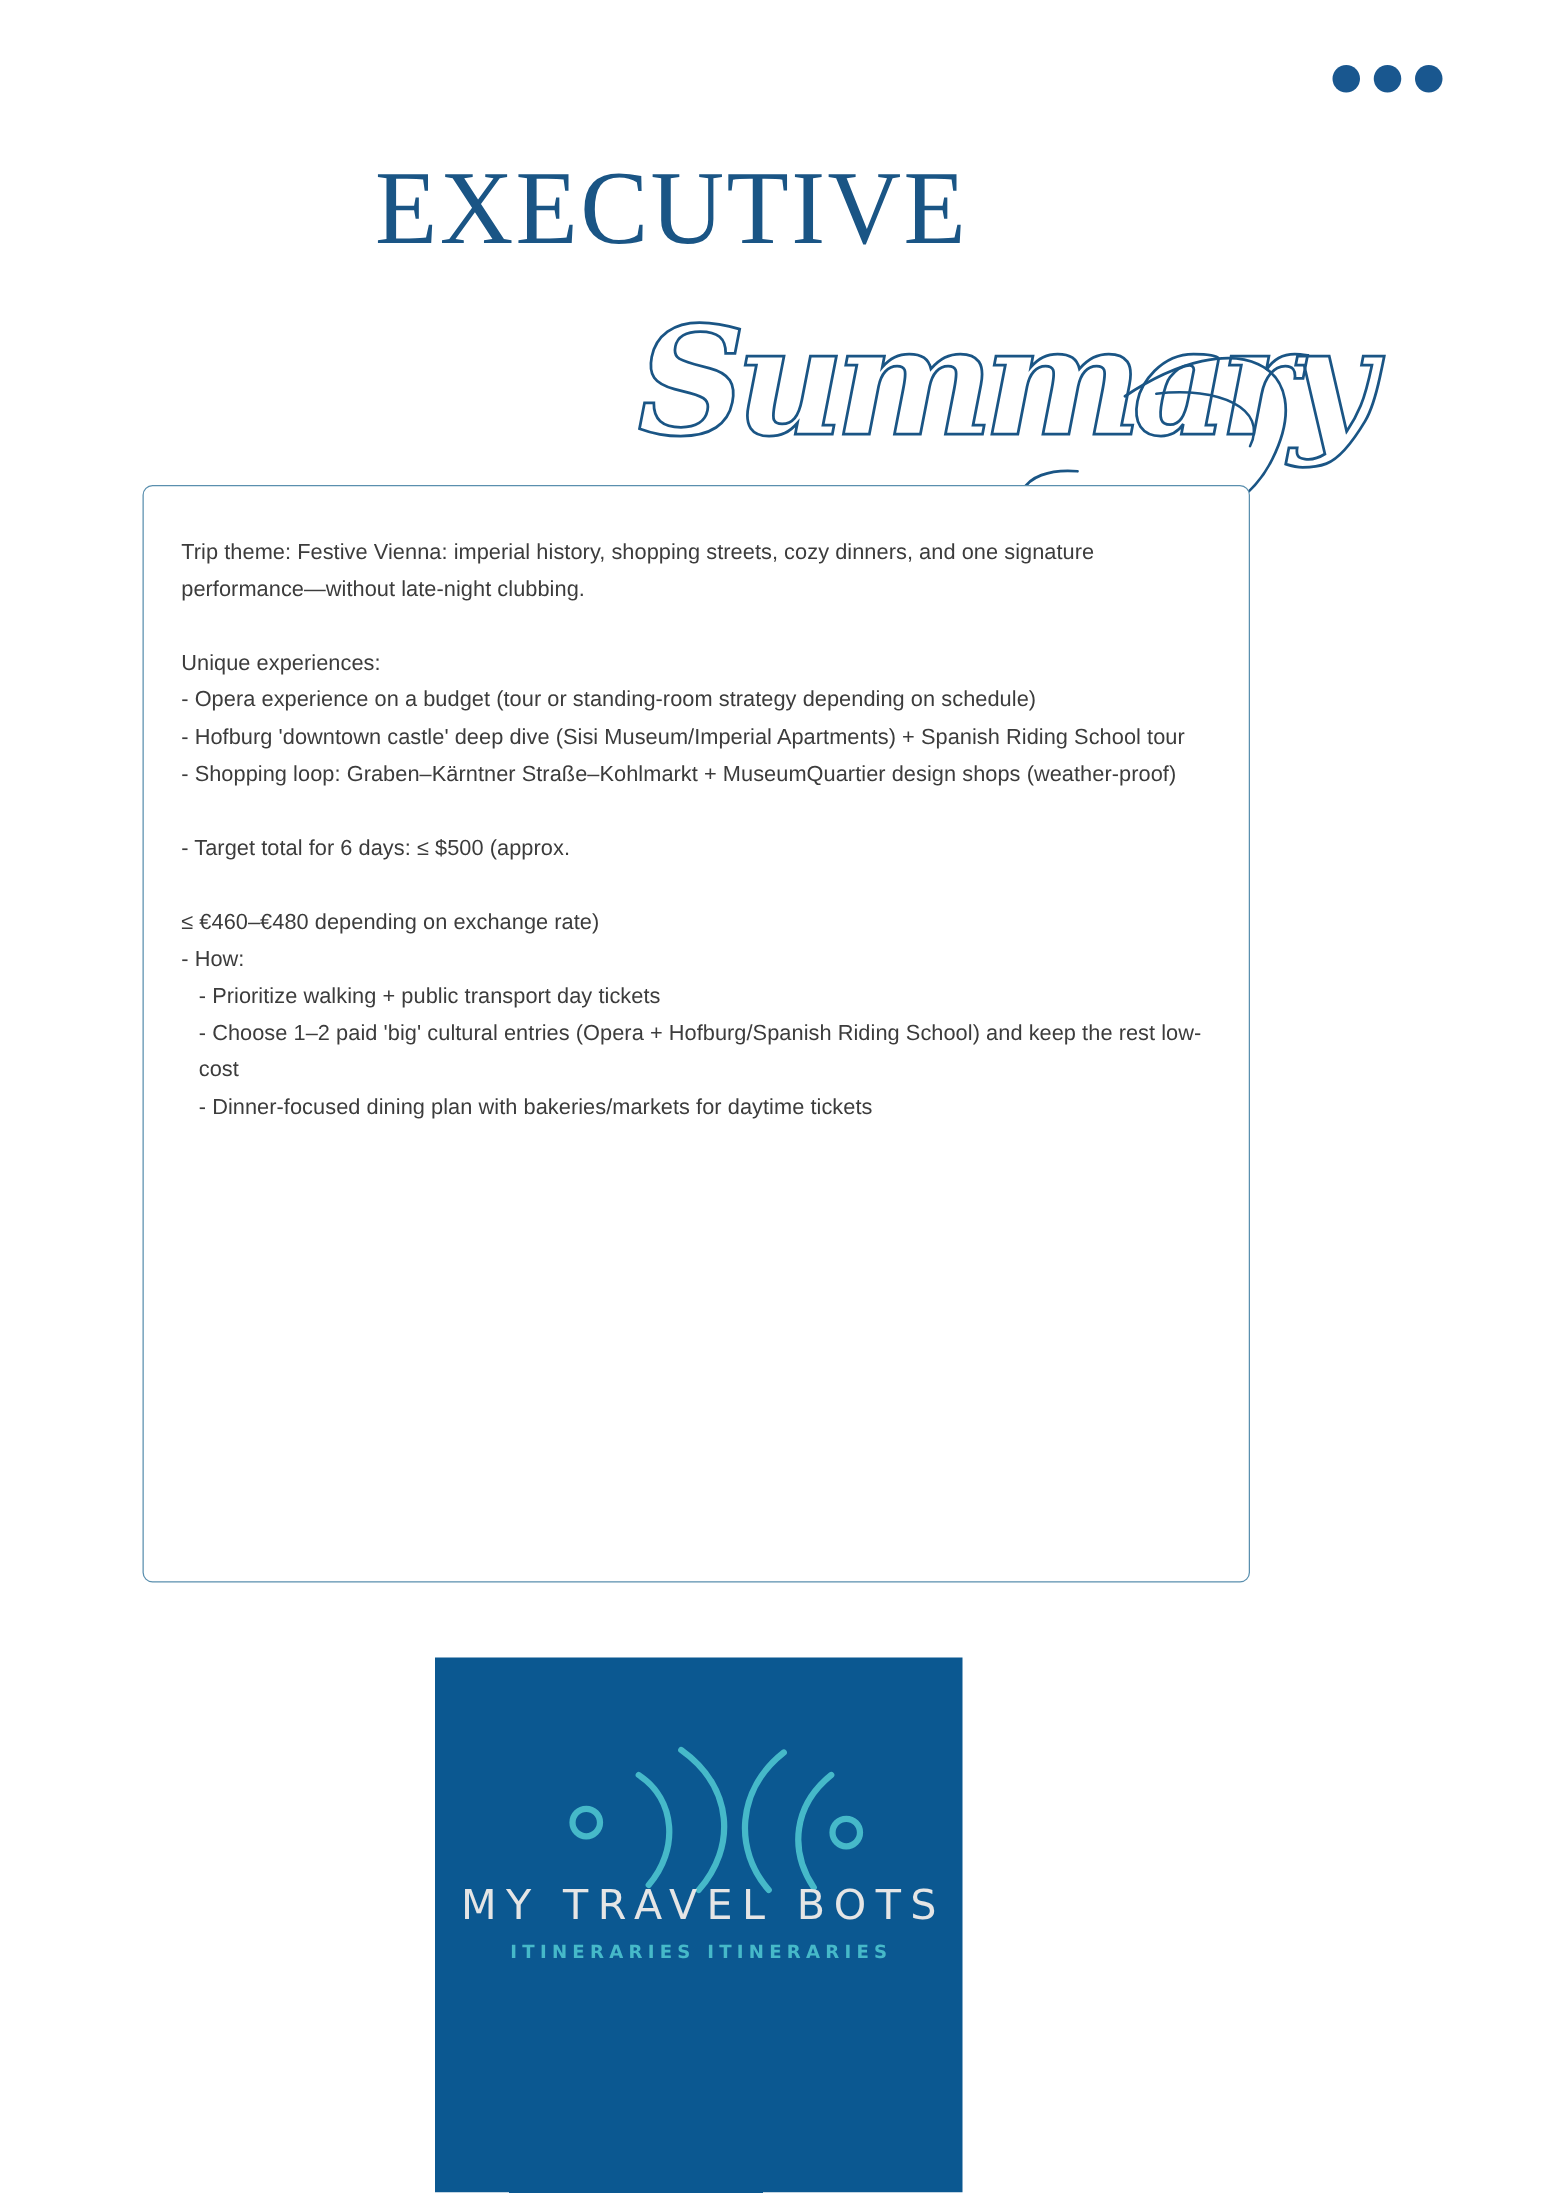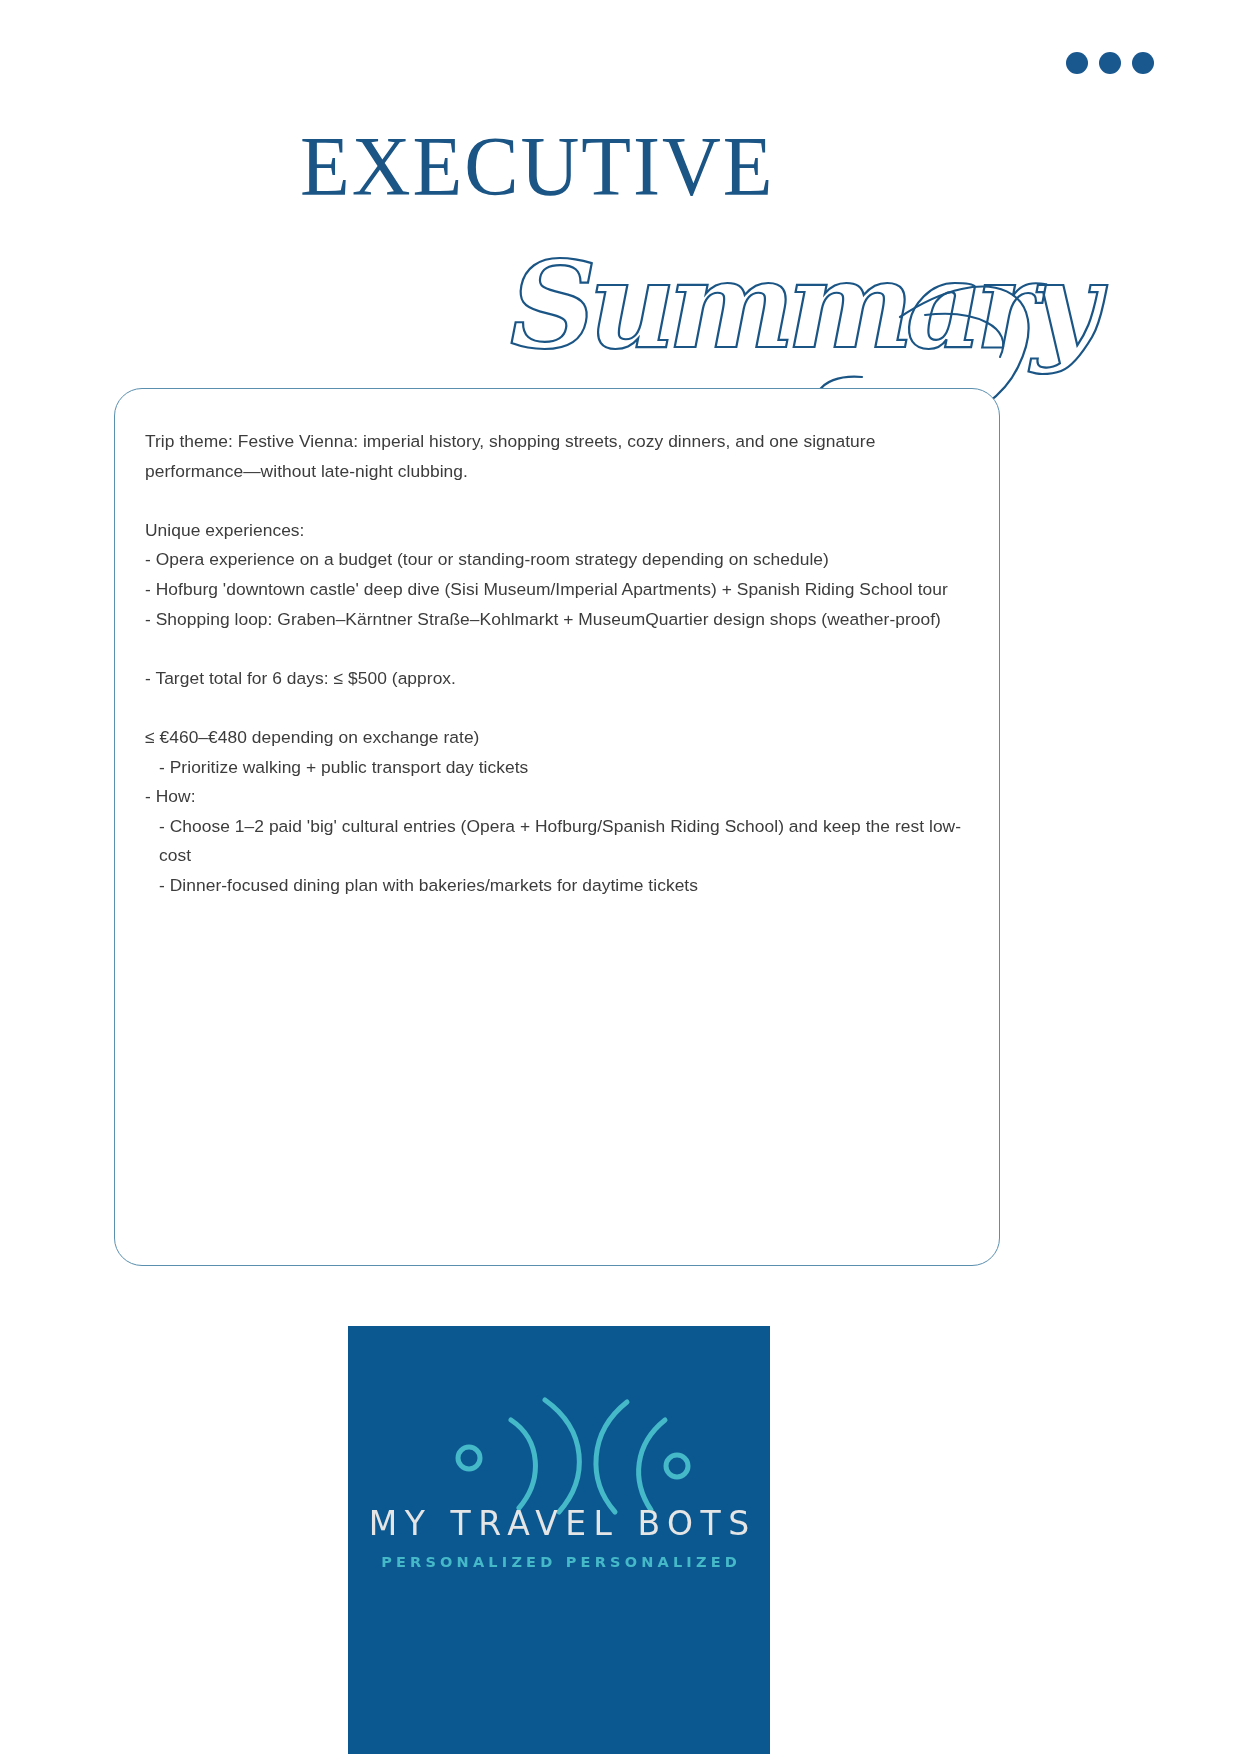--- a/index.html
+++ b/index.html
@@ -72,21 +72,21 @@
   }
 
   
   .card {
     position: absolute;
     left: 114px;
     top: 388px;
     width: 886px;
     height: 878px;
     border: 1.4px solid #5a8fae;
-    border-radius: 28px;
+    border-radius: 8px;
     box-sizing: border-box;
     background: #ffffff;
   }
   .card-body {
     position: absolute;
     left: 30px;
     top: 38px;
     right: 28px;
     font-size: 17.4px;
     line-height: 29.6px;
@@ -167,35 +167,35 @@
       <p class="para">Trip theme: Festive Vienna: imperial history, shopping streets, cozy dinners, and one signature performance—without late-night clubbing.</p>
       <div class="spacer"></div>
       <p class="para">Unique experiences:</p>
       <p class="para">- Opera experience on a budget (tour or standing-room strategy depending on schedule)</p>
       <p class="para">- Hofburg 'downtown castle' deep dive (Sisi Museum/Imperial Apartments) + Spanish Riding School tour</p>
       <p class="para">- Shopping loop: Graben–Kärntner Straße–Kohlmarkt + MuseumQuartier design shops (weather-proof)</p>
       <div class="spacer"></div>
       <p class="para">- Target total for 6 days: ≤ $500 (approx.</p>
       <div class="spacer"></div>
       <p class="para">≤ €460–€480 depending on exchange rate)</p>
+      <p class="para">- How:</p>
       <p class="para indent1">- Prioritize walking + public transport day tickets</p>
-      <p class="para">- How:</p>
       <p class="para indent1">- Choose 1–2 paid 'big' cultural entries (Opera + Hofburg/Spanish Riding School) and keep the rest low-cost</p>
       <p class="para indent1">- Dinner-focused dining plan with bakeries/markets for daytime tickets</p>
     </div>
 </div>
 
 <div class="logo-box">
   <div class="logo-mark">
     <svg width="280" height="150" viewBox="0 0 280 150" aria-hidden="true">
       <g fill="none" stroke="#46b9c9" stroke-width="5" stroke-linecap="round">
         <circle cx="50" cy="96" r="11" stroke-width="5"></circle>
         <path d="M92 58 C 122 78, 124 118, 100 146"></path>
         <path d="M126 38 C 168 68, 170 116, 140 150"></path>
         <path d="M196 150 C 168 118, 170 70, 208 40"></path>
         <path d="M232 148 C 212 118, 216 82, 246 58"></path>
         <circle cx="258" cy="104" r="11" stroke-width="5"></circle>
       </g>
     </svg>
   </div>
   <div class="logo-name">MY TRAVEL BOTS</div>
-  <div class="logo-tag">PERSONALIZED PERSONALIZED</div>
+  <div class="logo-tag">ITINERARIES ITINERARIES</div>
 </div>
 
 </body></html>

